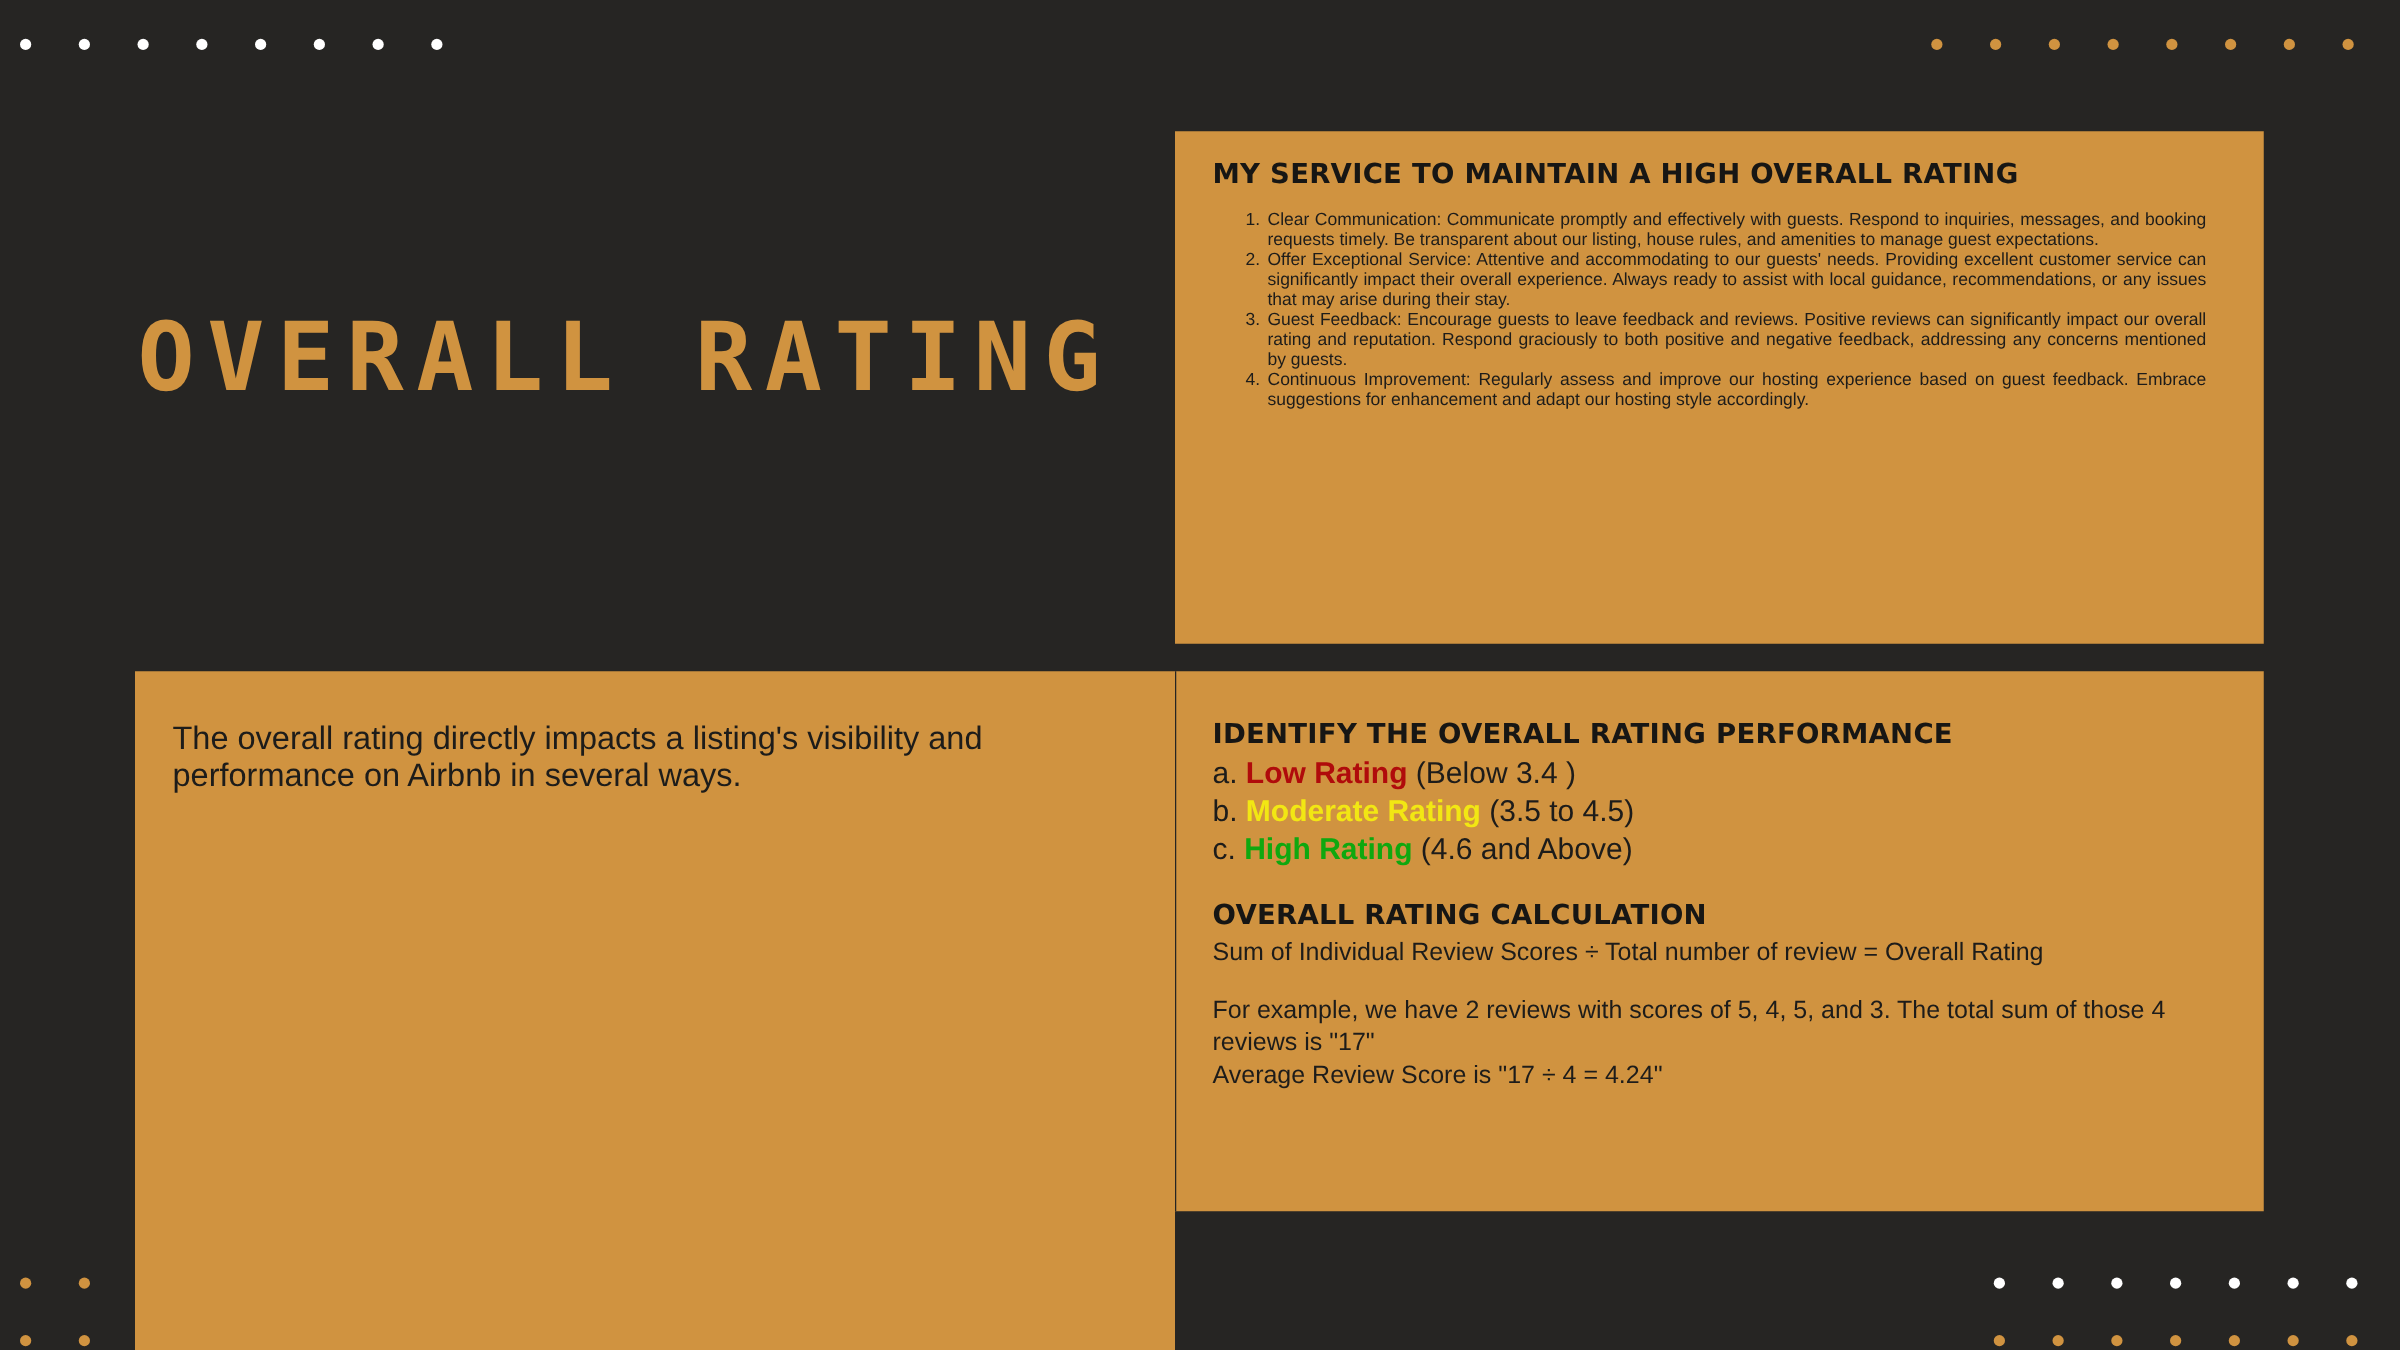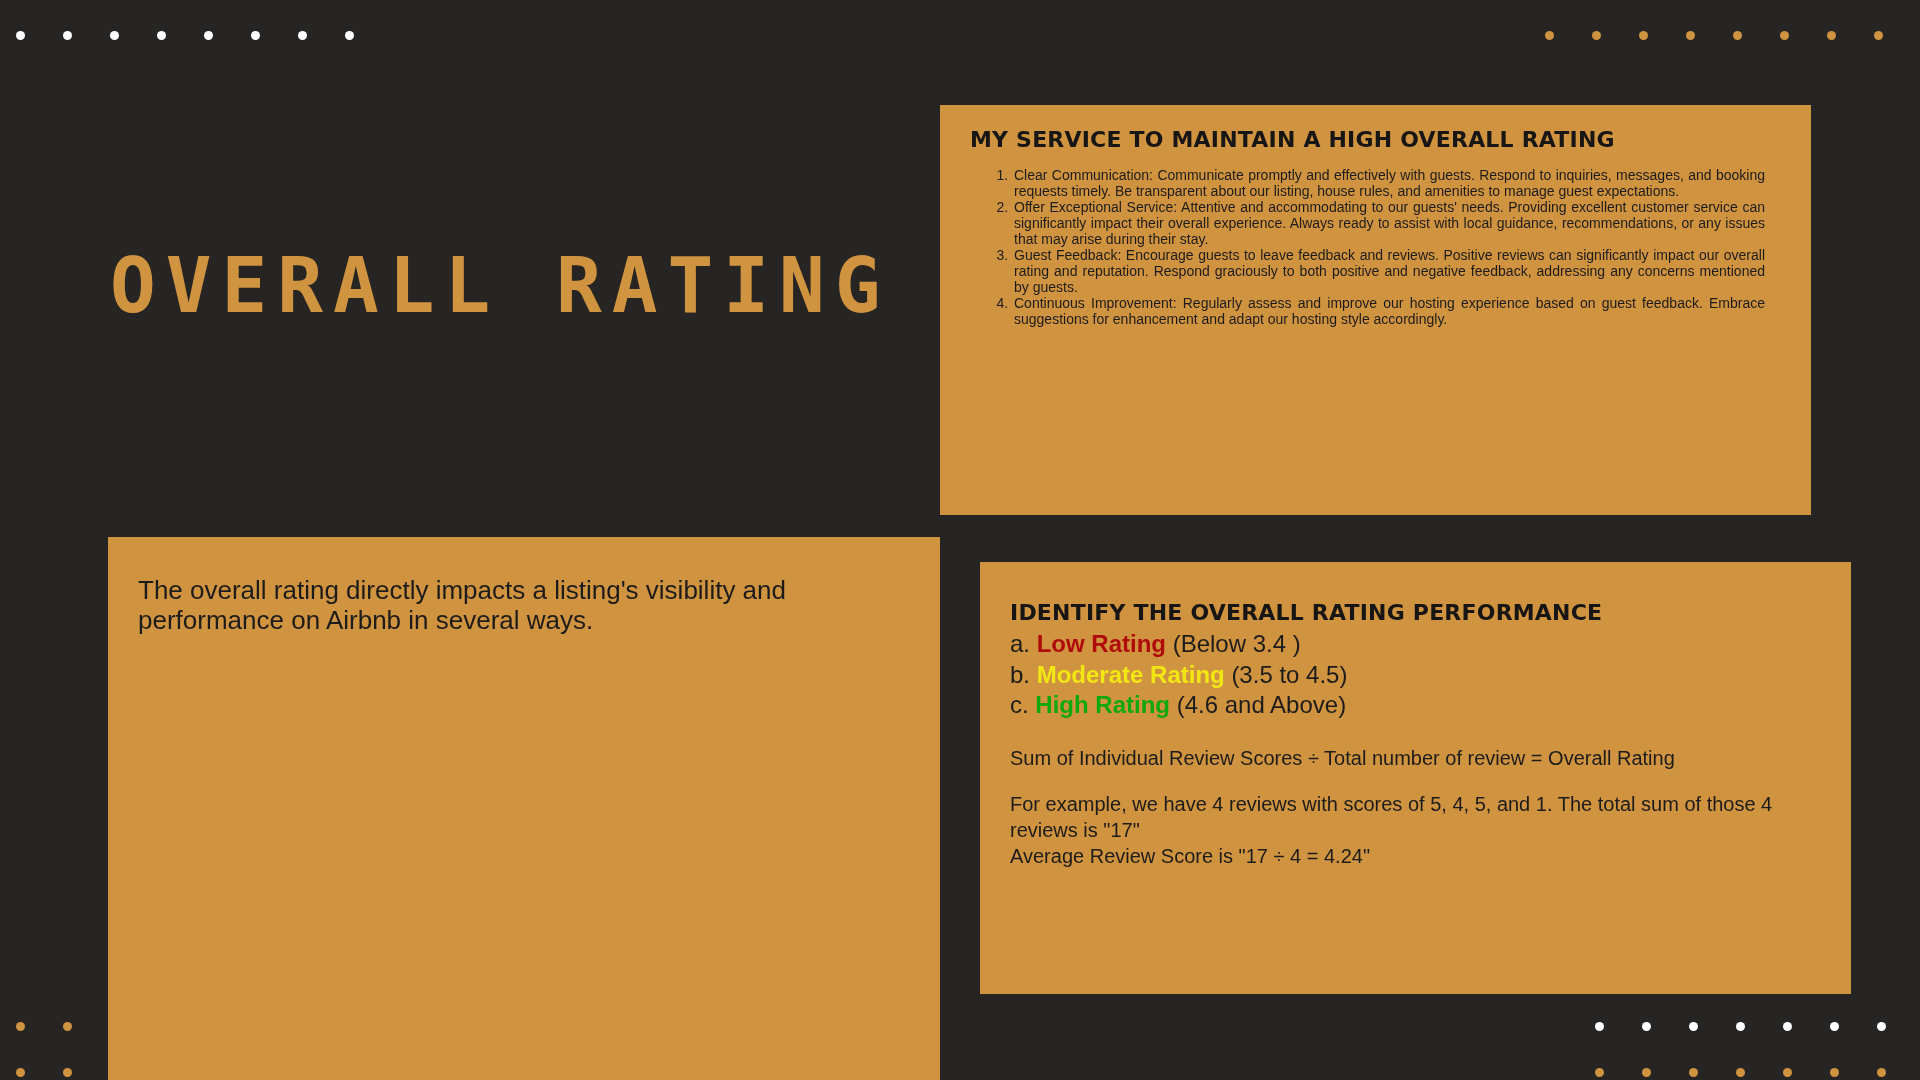--- a/index.html
+++ b/index.html
@@ -69,25 +69,24 @@
   #panel-impact {
     left: 108px;
     top: 537px;
     width: 832px;
     height: 544px;
     padding: 38px 30px 10px 30px;
   }
 
   #panel-performance {
     left: 940px;
-    top: 562px;
+    top: 537px;
     width: 871px;
     height: 432px;
     padding: 38px 30px 10px 30px;
-    margin-left: 40px;
   }
 
   .panel-heading {
     font-family: "DejaVu Sans", sans-serif;
     font-weight: bold;
     font-size: 22px;
     letter-spacing: 0.2px;
     color: #171614;
     margin: 0 0 4px 0;
     text-transform: uppercase;
@@ -238,21 +237,22 @@
       <span class="rating-mod">Moderate Rating</span>
       <span>(3.5 to 4.5)</span>
     </div>
     <div class="perf-line">
       <span class="marker">c.</span>
       <span class="rating-high">High Rating</span>
       <span>(4.6 and Above)</span>
     </div>
   </div>
 
+  <div class="panel-heading">OVERALL RATING CALCULATION</div>
   <div class="calc-block">
     <p>Sum of Individual Review Scores ÷ Total number of review = Overall Rating</p>
     <div class="calc-spacer"></div>
-    <p>For example, we have 4 reviews with scores of 5, 4, 5, and 1. The total sum of those 4 reviews is "17"</p>
+    <p>For example, we have 2 reviews with scores of 5, 4, 5, and 3. The total sum of those 4 reviews is "17"</p>
     <p>Average Review Score is "17 ÷ 4 = 4.24"</p>
   </div>
 </div>
 
 <div class="divider-v"></div>
 
 </body></html>

